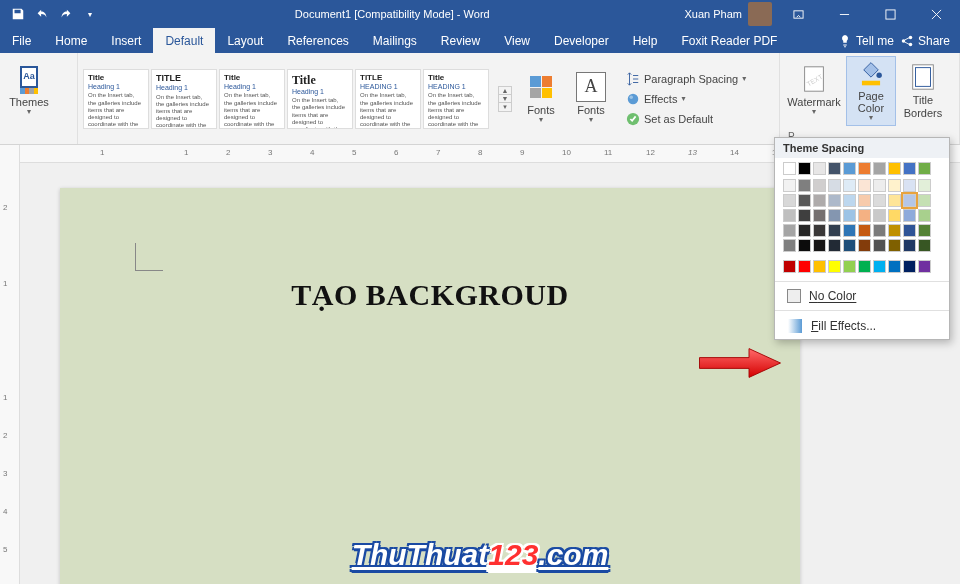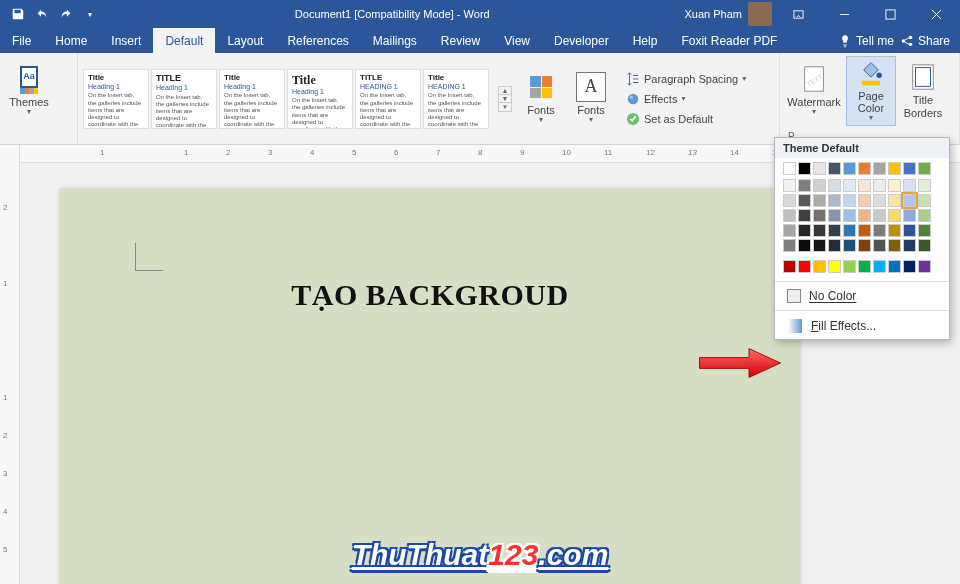--- a/index.html
+++ b/index.html
@@ -332,21 +332,21 @@
     <div class="doc-canvas">
       <div class="page" id="page" style="background: rgb(214, 223, 195);">
         <div class="margin-corner"></div>
         <div class="headline">TẠO BACKGROUD</div>
       </div>
     </div>
   </div>
 </div>
 
 <div class="color-popup">
-  <div class="section-title">Theme Default</div>
+  <div class="section-title">Theme Spacing</div>
   <div class="swatch-grid" id="theme-row1">
       <div class="swatch" style="background: rgb(255, 255, 255);"></div>
       <div class="swatch" style="background: rgb(0, 0, 0);"></div>
       <div class="swatch" style="background: rgb(231, 230, 230);"></div>
       <div class="swatch" style="background: rgb(68, 84, 106);"></div>
       <div class="swatch" style="background: rgb(91, 155, 213);"></div>
       <div class="swatch" style="background: rgb(237, 125, 49);"></div>
       <div class="swatch" style="background: rgb(165, 165, 165);"></div>
       <div class="swatch" style="background: rgb(255, 192, 0);"></div>
       <div class="swatch" style="background: rgb(68, 114, 196);"></div>

